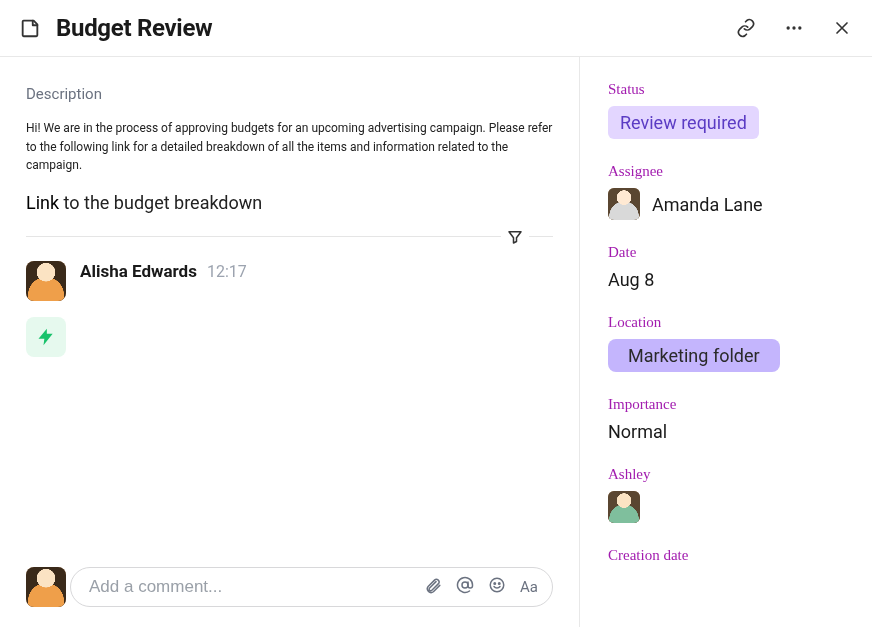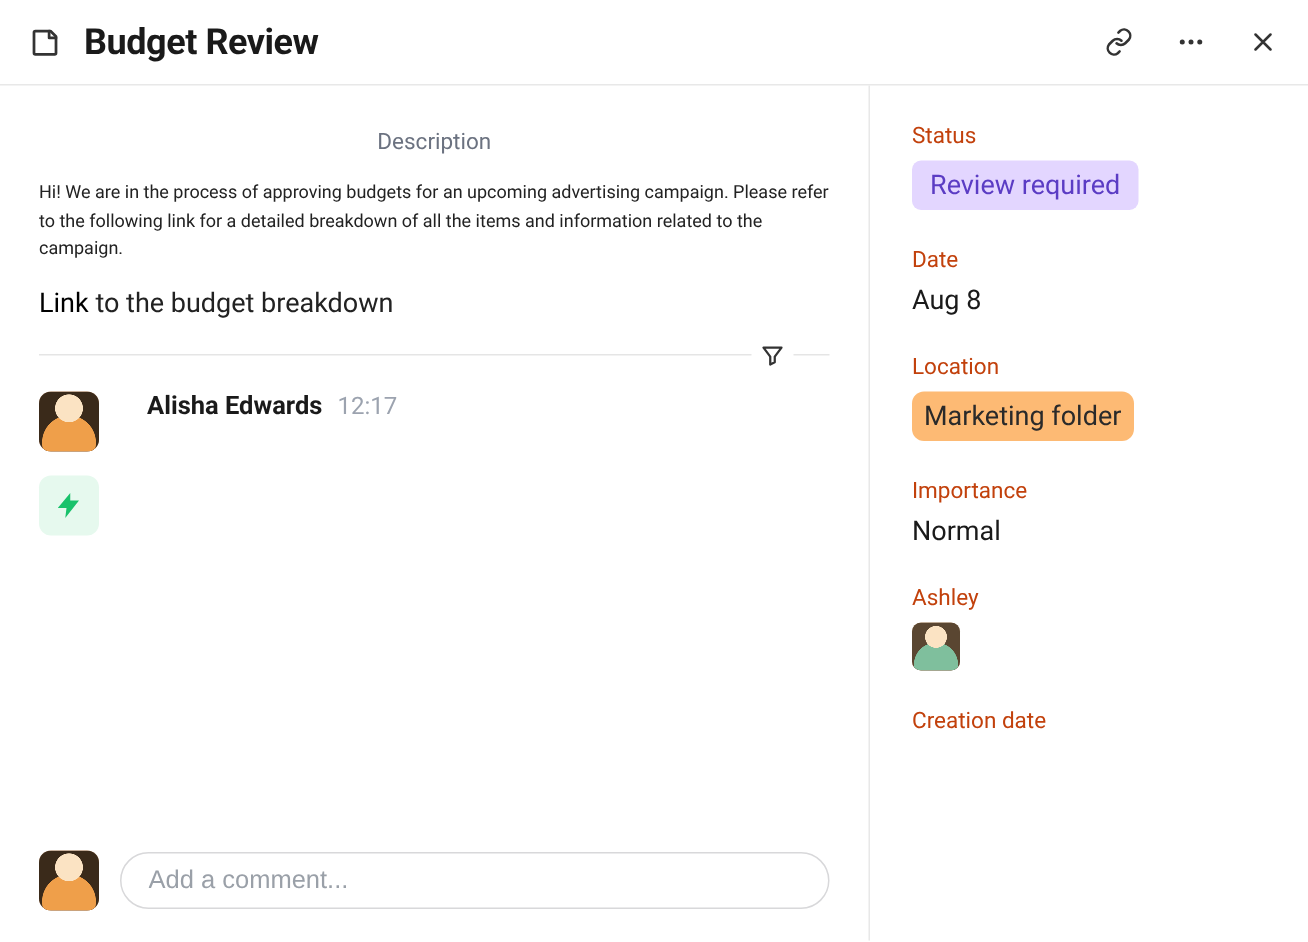--- a/index.html
+++ b/index.html
@@ -4,58 +4,58 @@
 <style>
   * { box-sizing: border-box; margin: 0; padding: 0; }
   html, body { width: 872px; height: 628px; font-family: -apple-system, BlinkMacSystemFont, "Segoe UI", Roboto, Helvetica, Arial, sans-serif; color: #1a1a1a; background: #fff; overflow: hidden; }
   .header { display:flex; align-items:center; justify-content:space-between; padding:14px 16px 14px 16px; border-bottom:1px solid #e8e8e8; }
   .header-left { display:flex; align-items:center; gap:12px; }
   .page-title { font-size:24px; font-weight:700; letter-spacing:-0.3px; }
   .header-actions { display:flex; align-items:center; gap:20px; color:#3a3a3a; }
   .icon-btn { display:flex; align-items:center; justify-content:center; width:28px; height:28px; cursor:pointer; color:#333; }
   .body { display:flex; height:calc(100% - 58px); }
   .main { flex:1; padding:28px 26px 20px 26px; border-right:1px solid #e8e8e8; display:flex; flex-direction:column; overflow:hidden; }
-  .field-label { font-size:15px; color:#6b7280; margin-bottom:16px;text-align:center; }
+  .field-label { font-size:15px; color:#6b7280; margin-bottom:16px; }
   .description-text { font-size:12px; line-height:1.55; color:#222; margin-bottom:14px; }
   .link-line { font-size:18px; line-height:1.55; color:#222; }
   .link-line a { color:#000000; text-decoration:none; }
   .divider-row { display:flex; align-items:center; margin:6px 0 10px 0; }
   .divider-row .line { flex:1; height:1px; background:#e5e5e5; }
   .activity { display:flex; flex-direction:column; gap:16px; flex:1; }
   .act-item { display:flex; gap:14px; align-items:flex-start; }
   .avatar { width:40px; height:40px; border-radius:8px; flex-shrink:0; background:linear-gradient(135deg,#f5c6a0,#c98d5a); position:relative; overflow:hidden; }
   .avatar.alisha::after { content:""; position:absolute; inset:0; background:radial-gradient(circle at 50% 28%, #fbe3c3 0 26%, transparent 27%), radial-gradient(circle at 50% 85%, #ef9f4a 0 45%, transparent 46%), linear-gradient(#3a2a1a,#3a2a1a); }
   .avatar.ashley { background:linear-gradient(135deg,#cfa980,#8a6a4a); }
   .avatar.ashley::after { content:""; position:absolute; inset:0; background:radial-gradient(circle at 50% 30%, #fbe3c3 0 26%, transparent 27%), radial-gradient(circle at 50% 88%, #7fbf9d 0 45%, transparent 46%), linear-gradient(#5a4631,#5a4631); }
   .avatar.amanda { background:linear-gradient(135deg,#c9a67c,#a88256); }
   .avatar.amanda::after { content:""; position:absolute; inset:0; background:radial-gradient(circle at 50% 30%, #ffe9d3 0 26%, transparent 27%), radial-gradient(circle at 50% 88%, #d9d9d9 0 45%, transparent 46%), linear-gradient(#5a4631,#5a4631); }
   .bot-avatar { width:40px; height:40px; border-radius:8px; background:#e6f9ee; display:flex; align-items:center; justify-content:center; color:#19c26b; flex-shrink:0; }
-  .act-body { flex:1;margin-left:18px; }
+  .act-body { flex:1; }
   .act-head { display:flex; align-items:baseline; gap:10px; }
   .actor-name { font-weight:700; font-size:17px; }
   .act-time { font-size:16px; color:#9ca3af; }
   .act-desc { font-size:17px; color:#4b5563; margin-top:4px; }
   .act-status { color:#6b4de6; }
   .bot-card { background:#eef1f5; border-radius:14px; padding:14px 18px; flex:1; }
   .bot-msg { font-size:17px; margin-top:4px; }
   .mention { color:#2563eb; }
-  .composer-row { display:flex; align-items:center; gap:14px; margin-top:auto; padding-top:22px; }
+  .composer-row { display:flex; align-items:center; gap:4px; margin-top:auto; padding-top:22px; }
   .composer { flex:1; display:flex; align-items:center; border:1px solid #d8d8da; border-radius:999px; padding:8px 14px 8px 18px; }
   .composer input { flex:1; border:none; outline:none; font-size:17px; color:#444; background:transparent; }
   .composer input::placeholder { color:#9aa0a8; }
   .composer-icons { display:flex; align-items:center; gap:14px; color:#6b7280; }
   .composer-icons .Aa { font-size:15px; color:#6b7280; }
   .sidebar { width:292px; padding:24px 28px; overflow:auto; }
-  .side-label { font-size:15px; color:#c2410c; margin-bottom:8px; }
+  .side-label { font-size:15px; color:#a21caf; margin-bottom:8px;font-family:Liberation Serif, serif; }
   .side-block { margin-bottom:24px; }
   .status-chip { display:inline-block; background:#e3d6ff; color:#5b3cc4; font-size:18px; padding:6px 12px; border-radius:6px; }
   .person-row { display:flex; align-items:center; gap:12px; }
   .person-row .avatar { width:32px; height:32px; border-radius:6px; }
   .side-value { font-size:18px; color:#1a1a1a; }
-  .loc-chip { display:inline-block; background:#fdba74; color:#2a2a2a; font-size:18px; padding:6px 8px; border-radius:8px; }
+  .loc-chip { display:inline-block; background:#c4b5fd; color:#2a2a2a; font-size:18px; padding:6px 20px; border-radius:8px; }
 </style>
 </head>
 <body>
 
 <div class="header">
   <div class="header-left">
     <span class="icon-btn">
       <svg width="22" height="22" viewBox="0 0 24 24" fill="none" stroke="#333" stroke-width="2" stroke-linecap="round" stroke-linejoin="round">
           <path d="M5 4h11l4 4v12a1 1 0 0 1-1 1H5a1 1 0 0 1-1-1V5a1 1 0 0 1 1-1z"></path>
           <path d="M15 4v5h5"></path>
@@ -123,32 +123,61 @@
             </svg>
         </div>
       </div>
 
     </div>
 
     <div class="composer-row">
       <div class="avatar alisha" style="width:40px;height:40px"></div>
       <div class="composer">
         <input type="text" placeholder="Add a comment..." style="">
+        <div class="composer-icons">
+          <span>
+            <svg width="18" height="18" viewBox="0 0 24 24" fill="none" stroke="#6b7280" stroke-width="2" stroke-linecap="round" stroke-linejoin="round">
+                <path d="M21 12.5 12.5 21a5 5 0 0 1-7-7L14 5.5a3.5 3.5 0 0 1 5 5L10.5 19a2 2 0 0 1-3-3L16 7.5"></path>
+              </svg>
+          </span>
+          <span>
+            <svg width="18" height="18" viewBox="0 0 24 24" fill="none" stroke="#6b7280" stroke-width="2" stroke-linecap="round" stroke-linejoin="round">
+                <circle cx="12" cy="12" r="4"></circle>
+                <path d="M16 8v5a3 3 0 0 0 6 0v-1a10 10 0 1 0-4 8"></path>
+              </svg>
+          </span>
+          <span>
+            <svg width="18" height="18" viewBox="0 0 24 24" fill="none" stroke="#6b7280" stroke-width="2" stroke-linecap="round" stroke-linejoin="round">
+                <circle cx="12" cy="12" r="9"></circle>
+                <path d="M8 14s1.5 2 4 2 4-2 4-2"></path>
+                <circle cx="9" cy="10" r="1" fill="#6b7280"></circle>
+                <circle cx="15" cy="10" r="1" fill="#6b7280"></circle>
+              </svg>
+          </span>
+          <span class="Aa">Aa</span>
+        </div>
       </div>
     </div>
 
   </div>
 
   <div class="sidebar">
 
     <div class="side-block">
       <div class="side-label">Status</div>
       <span class="status-chip">Review required</span>
     </div>
 
+    <div class="side-block">
+      <div class="side-label">Assignee</div>
+      <div class="person-row">
+        <div class="avatar amanda"></div>
+        <span class="side-value">Amanda Lane</span>
+      </div>
+    </div>
 
     <div class="side-block">
       <div class="side-label">Date</div>
       <div class="side-value">Aug 8</div>
     </div>
 
     <div class="side-block">
       <div class="side-label">Location</div>
       <span class="loc-chip">Marketing folder</span>
     </div>

